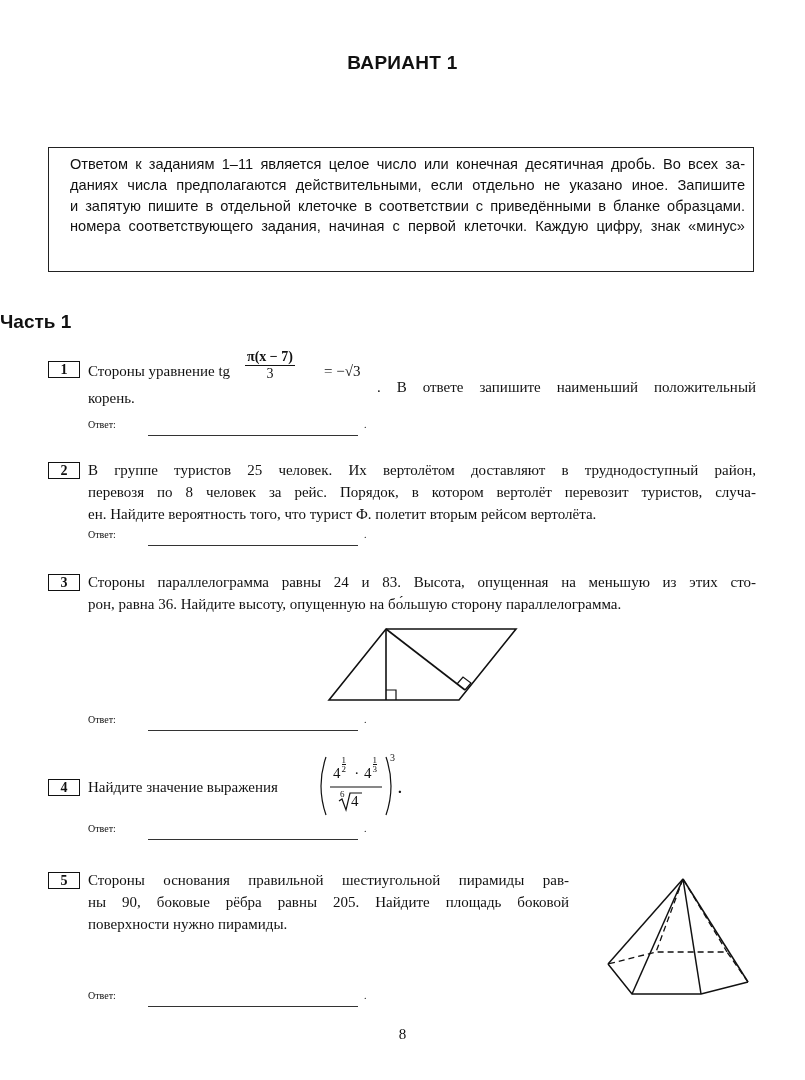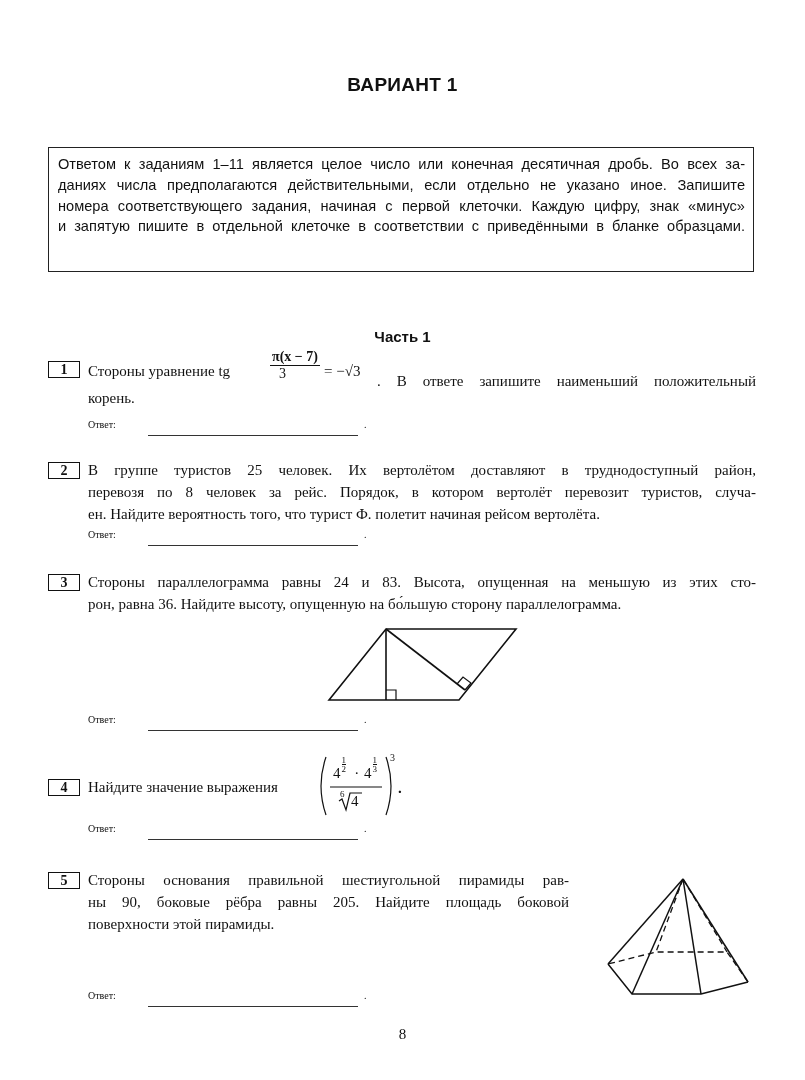--- a/index.html
+++ b/index.html
@@ -1,23 +1,23 @@
 <!DOCTYPE html>
 <html><head>
 <meta charset="utf-8">
 <style>
   html, body { margin: 0; padding: 0; background: #ffffff; }
   body { width: 805px; height: 1080px; position: relative; overflow: hidden; color: #111; }
   .sans { font-family: "Liberation Sans", "DejaVu Sans", sans-serif; }
   .serif { font-family: "Liberation Serif", "DejaVu Serif", serif; }
-  .title { position: absolute; top: 52px; left: 0; width: 805px; text-align: center; font-weight: bold; font-size: 19px; letter-spacing: 0.3px; margin-top: 22px; }
+  .title { position: absolute; top: 52px; left: 0; width: 805px; text-align: center; font-weight: bold; font-size: 19px; letter-spacing: 0.3px; }
   .notice { position: absolute; left: 48px; top: 147px; width: 706px; height: 125px; border: 1.5px solid #222; box-sizing: border-box; padding: 6px 8px 0 9px; font-size: 14.6px; line-height: 20.8px; text-align: justify; }
-  .notice span.line { display: block; text-align-last: justify; white-space: nowrap; }
+  .notice span.line { display: block; text-align-last: justify; white-space: nowrap; margin-left: 12px; }
   .notice span.line.last { text-align-last: left; }
-  .part { position: absolute; top: 328px; left: 0; width: 805px; text-align: center; font-weight: bold; font-size: 15px; }
+  .part { position: absolute; top: 311px; left: 0; width: 805px; font-weight: bold; font-size: 19px; }
   .numbox { position: absolute; width: 32px; height: 17px; border: 1.3px solid #111; box-sizing: border-box; font-family: "Liberation Serif", serif; font-weight: bold; font-size: 14px; line-height: 15px; text-align: center; }
   .task { position: absolute; left: 88px; font-size: 15px; line-height: 22px; }
   .task .jl { display: block; white-space: nowrap; text-align: justify; text-align-last: justify; }
   .task .jl.last { text-align-last: left; }
   .answer { position: absolute; left: 88px; font-size: 10px; }
   .answer .lbl { display: inline-block; width: 60px; }
   .answer .blank { position: absolute; left: 60px; top: 16px; width: 210px; border-bottom: 1px solid #333; }
   .answer .dot { position: absolute; left: 276px; top: 0; }
   .frac { display: inline-block; vertical-align: middle; text-align: center; }
   .frac .num { display: block; border-bottom: 1px solid #111; padding: 0 2px; font-size: 14px; line-height: 16px; }
@@ -26,50 +26,50 @@
   svg { position: absolute; overflow: visible; }
 </style>
 </head>
 <body>
 
 <div class="title sans">ВАРИАНТ 1</div>
 
 <div class="notice sans">
   <span class="line">Ответом к заданиям 1–11 является целое число или конечная десятичная дробь. Во всех за-</span>
   <span class="line">даниях числа предполагаются действительными, если отдельно не указано иное. Запишите</span>
+  <span class="line">и запятую пишите в отдельной клеточке в соответствии с приведёнными в бланке образцами.</span>
   <span class="line">номера соответствующего задания, начиная с первой клеточки. Каждую цифру, знак «минус»</span>
-  <span class="line">и запятую пишите в отдельной клеточке в соответствии с приведёнными в бланке образцами.</span>
 </div>
 
 <div class="part sans">Часть 1</div>
 
 <div class="numbox" style="left:48px; top:361px;">1</div>
 <div class="task serif" style="top:350px; width:668px;">
   <div style="position:relative; height:38px; white-space:nowrap;">
     <span style="position:absolute; left:0; top:10px;">Стороны уравнение  tg</span>
     <span class="frac" style="position:absolute; left:157px; top:-1px;">
-      <span class="num" style="font-weight:bold;margin-left:25px;">π(x − 7)</span>
+      <span class="num" style="font-weight:bold;">π(x − 7)</span>
       <span class="den">3</span>
     </span>
     <span style="position:absolute; left:236px; top:10px;">= −√3</span>
-    <span style="position:absolute; left:289px; top:20px; width:379px; text-align:justify; text-align-last:justify;font-family:Liberation Serif, serif;">. В ответе запишите наименьший положительный</span>
+    <span style="position:absolute; left:289px; top:26px; width:379px; text-align:justify; text-align-last:justify;font-family:Liberation Serif, serif;">. В ответе запишите наименьший положительный</span>
   </div>
   <div style="position:absolute; top:37px; left:0;">корень.</div>
 </div>
 <div class="answer serif" style="top:419px;">
   <span class="lbl">Ответ:</span>
   <span class="blank"></span>
   <span class="dot">.</span>
 </div>
 
 <div class="numbox" style="left:48px; top:462px;">2</div>
 <div class="task serif" style="top:459px; width:668px;">
   <span class="jl">В группе туристов 25 человек. Их вертолётом доставляют в труднодоступный район,</span>
   <span class="jl">перевозя по 8 человек за рейс. Порядок, в котором вертолёт перевозит туристов, случа-</span>
-  <span class="jl last">ен. Найдите вероятность того, что турист Ф. полетит начиная рейсом вертолёта.</span>
+  <span class="jl last">ен. Найдите вероятность того, что турист Ф. полетит вторым рейсом вертолёта.</span>
 </div>
 <div class="answer serif" style="top:529px;">
   <span class="lbl">Ответ:</span>
   <span class="blank"></span>
   <span class="dot">.</span>
 </div>
 
 <div class="numbox" style="left:48px; top:574px;">3</div>
 <div class="task serif" style="top:571px; width:668px;">
   <span class="jl">Стороны параллелограмма равны 24 и 83. Высота, опущенная на меньшую из этих сто-</span>
@@ -119,21 +119,21 @@
 <div class="answer serif" style="top:823px;">
   <span class="lbl">Ответ:</span>
   <span class="blank"></span>
   <span class="dot">.</span>
 </div>
 
 <div class="numbox" style="left:48px; top:872px;">5</div>
 <div class="task serif" style="top:869px; width:481px;">
   <span class="jl">Стороны основания правильной шестиугольной пирамиды рав-</span>
   <span class="jl">ны 90, боковые рёбра равны 205. Найдите площадь боковой</span>
-  <span class="jl last">поверхности этой пирамиды.</span>
+  <span class="jl last">поверхности нужно пирамиды.</span>
 </div>
 <svg style="left:0; top:0;" width="805" height="1080">
   <g stroke="#111" stroke-width="1.5" fill="none">
 
     <line x1="683" y1="879" x2="608" y2="964"></line>
     <line x1="683" y1="879" x2="632" y2="994"></line>
     <line x1="683" y1="879" x2="701" y2="994"></line>
     <line x1="683" y1="879" x2="748" y2="982"></line>
 
     <polyline points="608,964 632,994 701,994 748,982"></polyline>

